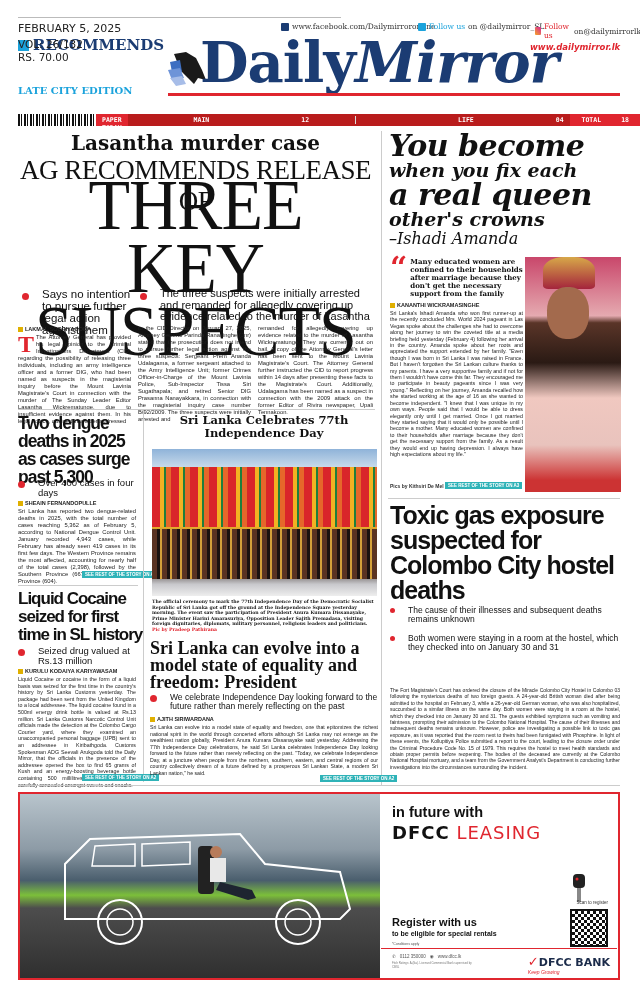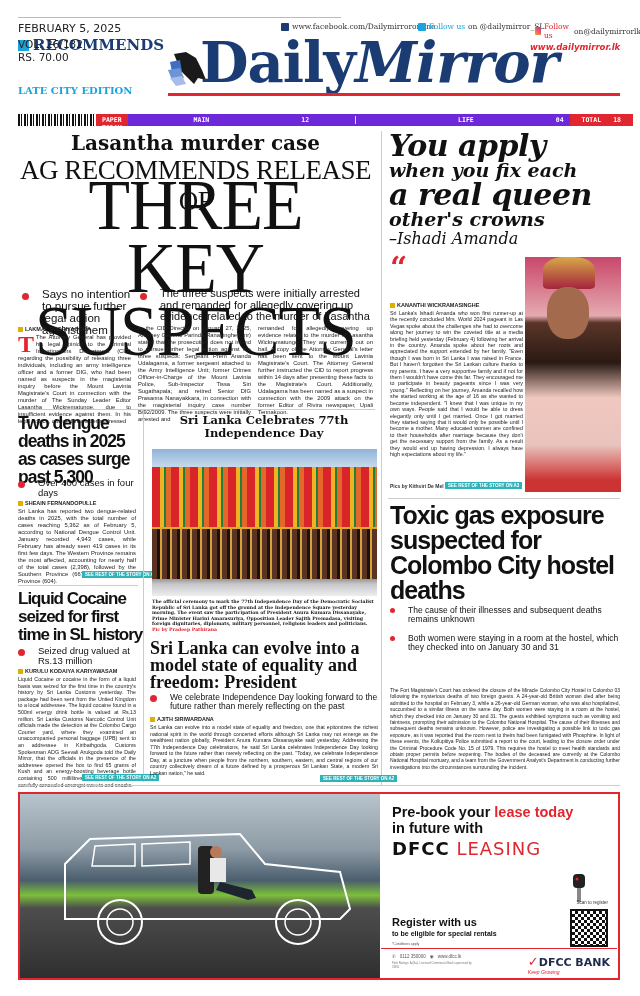--- a/index.html
+++ b/index.html
@@ -14,21 +14,21 @@
 .social{top:22px;font-size:7.5px;font-family:"DejaVu Serif",serif;color:#333;display:flex;align-items:center;gap:3px}
 .social .ic{width:8px;height:8px;display:inline-block;border-radius:1px}
 .social .blue{color:#1ca3dc}
 .social .red{color:#e0262f}
 .masthead{left:200px;top:32px;font-family:"DejaVu Serif",serif;font-weight:bold;font-size:56px;color:#1b3c73;letter-spacing:-1px;line-height:60px}
 .masthead i{font-style:italic}
 .redline{left:168px;top:93px;width:452px;height:3px;background:#e0262f}
 .eagle{left:168px;top:42px}
 .site{left:530px;top:42px;font-family:"DejaVu Sans",sans-serif;font-style:italic;font-weight:bold;font-size:8.5px;color:#e0262f}
 .barcode{left:18px;top:114px;width:76px;height:12px;background:repeating-linear-gradient(90deg,#111 0 2px,#fff 2px 3px,#111 3px 4px,#fff 4px 6px)}
-.navbar{left:96px;top:114px;width:524px;height:12px;background:#6d28d9;display:flex;align-items:center;font-size:6.5px;font-weight:bold;color:#fff;font-family:"DejaVu Sans Mono",monospace}
+.navbar{left:96px;top:114px;width:524px;height:12px;background:#b91c1c;display:flex;align-items:center;font-size:6.5px;font-weight:bold;color:#fff;font-family:"DejaVu Sans Mono",monospace}
 .navbar span{padding:0 6px}
 .navbar .redcell{background:#e0262f;height:100%;display:flex;align-items:center}
 .hl1{left:18px;top:131px;width:355px;text-align:center;font-family:"DejaVu Serif",serif;font-weight:bold;font-size:20px}
 .hl2{left:18px;top:155px;width:355px;text-align:center;font-family:"Liberation Serif",serif;font-size:27px;letter-spacing:-0.5px}
 .hl3{left:18px;top:178px;width:355px;text-align:center;font-family:"Liberation Serif",serif;font-size:68px;line-height:60px;transform:scaleY(1.05);letter-spacing:-1px}
 .bullet{font-family:"Liberation Sans",sans-serif;font-weight:normal;color:#111;display:flex;gap:13px;line-height:1.05}
 .bullet .dot{width:7px;height:7px;border-radius:50%;background:#e0262f;flex:none;margin-top:5px}
 .byline{font-size:5.5px;font-weight:bold;color:#222;display:flex;gap:2px;align-items:center;text-transform:uppercase}
 .byline .bi{width:5px;height:5px;background:#e0b000}
 .body{font-family:"Liberation Sans",sans-serif;font-size:5.8px;line-height:7px;color:#222;text-align:justify}
@@ -95,21 +95,21 @@
 <div class="abs redline"></div>
 
 <div class="abs barcode"></div>
 <div class="abs navbar">
   <span class="redcell">YOUR PAPER TODAY</span>
   <span style="margin-left:60px">MAIN</span>
   <span style="margin-left:80px">12</span>
   <span style="margin-left:40px;border-left:1px solid #ddd;height:8px"></span>
   <span style="margin-left:84px">LIFE</span>
   <span style="margin-left:70px">04</span>
-  <span class="redcell" style="margin-left:auto;">
+  <span class="redcell" style="margin-left:auto;gap:8px">
       <span>TOTAL</span>
       <span>18</span>
     </span>
 </div>
 
 <div class="abs hl1">Lasantha murder case</div>
 <div class="abs hl2">AG RECOMMENDS RELEASE OF</div>
 <div class="abs hl3">
   <div>THREE KEY</div>
   <div>SUSPECTS</div>
@@ -129,28 +129,29 @@
     <span>LAKMAL SOORIYAGODA</span>
   </div>
 <div class="abs body" style="left:18px;top:334px;width:113px"><span class="dropcap">T</span><span>The Attorney General has provided his legal opinion to the Criminal Investigations Department (CID) regarding the possibility of releasing three individuals, including an army intelligence officer and a former DIG, who had been named as suspects in the magisterial inquiry before the Mount Lavinia Magistrate's Court in connection with the murder of The Sunday Leader Editor Lasantha Wickrematunge, due to insufficient evidence against them. In his legal advice, outlined in a letter addressed</span></div>
 <div class="abs body" style="left:138px;top:325px;width:113px">to the CID Director on January 27, 2025, Attorney General Parinda Ranasinghe (Jnr) stated that the prosecution does not intend to pursue further legal action against the three suspects: Sergeant Prem Ananda Udalagama, a former sergeant attached to the Army Intelligence Unit; former Crimes Officer-in-Charge of the Mount Lavinia Police, Sub-Inspector Tissa Siri Sugathapala; and retired Senior DIG Prasanna Nanayakkara, in connection with the magisterial inquiry case number B/92/2009. The three suspects were initially arrested and</div>
 <div class="abs body" style="left:258px;top:325px;width:115px">remanded for allegedly covering up evidence related to the murder of Lasantha Wickrematunge. They are currently out on bail. A copy of the Attorney General's letter has been sent to the Mount Lavinia Magistrate's Court. The Attorney General further instructed the CID to report progress within 14 days after presenting these facts to the Magistrate's Court. Additionally, Udalagama has been named as a suspect in connection with the 2009 attack on the former Editor of Rivira newspaper, Upali Tennakoon.</div>
 
 <div class="abs hdiv" style="left:18px;top:409px;width:357px"></div>
 <div class="abs vdiv" style="left:381px;top:131px;height:655px"></div>
 
 <div class="abs queen">
-  <div style="font-size:30px;letter-spacing:-0.5px">You apply</div>
+  <div style="font-size:30px;letter-spacing:-0.5px">You become</div>
   <div style="font-size:19px">when you fix each</div>
   <div style="font-size:30px;letter-spacing:-0.5px">a real queen</div>
   <div style="font-size:19px">other's crowns</div>
   <div style="font-size:16px;font-weight:normal;margin-top:2px">–Ishadi Amanda</div>
 </div>
 <div class="abs" style="left:390px;top:258px;width:135px;display:flex;gap:3px">
   <span class="quote-mark">“</span>
+  <span style="font-family:'DejaVu Serif',serif;font-weight:bold;font-size:7px;line-height:8px">Many educated women are confined to their households after marriage because they don't get the necessary support from the family</span>
 </div>
 <div class="photo-queen abs">
     <div class="crown"></div>
     <div class="face"></div>
   </div>
 <div class="abs byline" style="left:390px;top:302px">
     <span class="bi"></span>
     <span>KANANTHI WICKRAMASINGHE</span>
   </div>
 <div class="abs body" style="left:390px;top:310px;width:133px;font-size:5.3px;line-height:6.4px">Sri Lanka's Ishadi Amanda who won first runner-up at the recently concluded Mrs. World 2024 pageant in Las Vegas spoke about the challenges she had to overcome along her journey to win the coveted title at a media briefing held yesterday (February 4) following her arrival in the country. Amanda spoke about her roots and appreciated the support extended by her family. "Even though I was born in Sri Lanka I was raised in France. But I haven't forgotten the Sri Lankan culture thanks to my parents. I have a very supportive family and if not for them I wouldn't have come this far. They encouraged me to participate in beauty pageants since I was very young." Reflecting on her journey, Amanda recalled how she started working at the age of 16 as she wanted to become independent. "I knew that I was unique in my own ways. People said that I would be able to dress elegantly only until I get married. Once I got married they started saying that it would only be possible until I become a mother. Many educated women are confined to their households after marriage because they don't get the necessary support from the family. As a result they would end up having depression. I always have high expectations about my life."</div>
@@ -226,21 +227,20 @@
       <circle cx="278" cy="128" r="22" fill="none" stroke="#fff" stroke-width="2"></circle>
       <circle cx="278" cy="128" r="13" fill="none" stroke="#fff" stroke-width="1.5"></circle>
       <rect x="178" y="52" width="16" height="48" rx="4" fill="#222"></rect>
       <circle cx="196" cy="58" r="6" fill="#b77b5a"></circle>
       <rect x="190" y="64" width="16" height="24" fill="#e8e8e8"></rect>
       <path d="M200 88 L232 96 L236 104 L228 106 L196 96 Z" fill="#1e2430"></path>
     </svg>
   </div>
   <div class="ad-right">
     <div style="position:absolute;left:12px;top:10px">
-      <div class="ad-h"><span>Pre-book your </span><span class="r">lease today</span></div>
       <div class="ad-h">in future with</div>
       <div class="dfcc" style="margin-top:2px"><span style="font-weight:bold">DFCC</span>&nbsp;<span style="color:#e0262f">LEASING</span></div>
     </div>
     <svg style="position:absolute;left:192px;top:80px" width="14" height="30" viewBox="0 0 14 30">
         <rect x="1" y="0" width="12" height="14" rx="4" fill="#222"></rect>
         <circle cx="5" cy="5" r="1.5" fill="#e0262f"></circle>
         <rect x="5" y="14" width="4" height="14" fill="#888"></rect>
       </svg>
     <div style="position:absolute;right:10px;top:106px;font-size:4.5px;color:#333">Scan to register</div>
     <div class="qr"></div>

